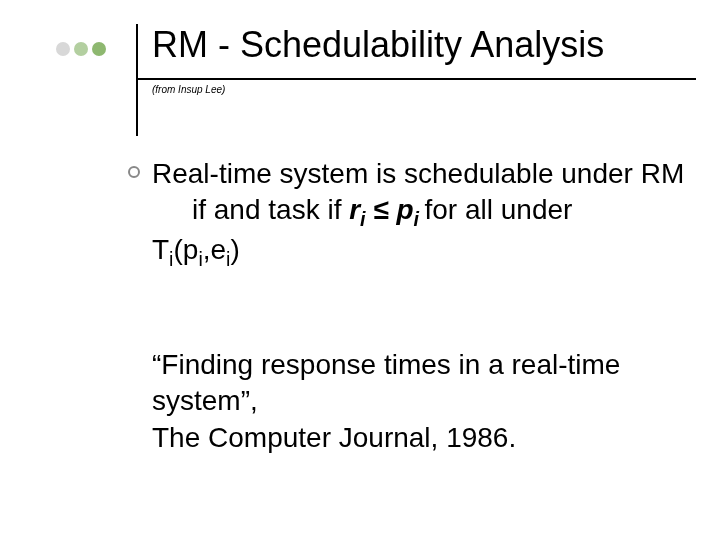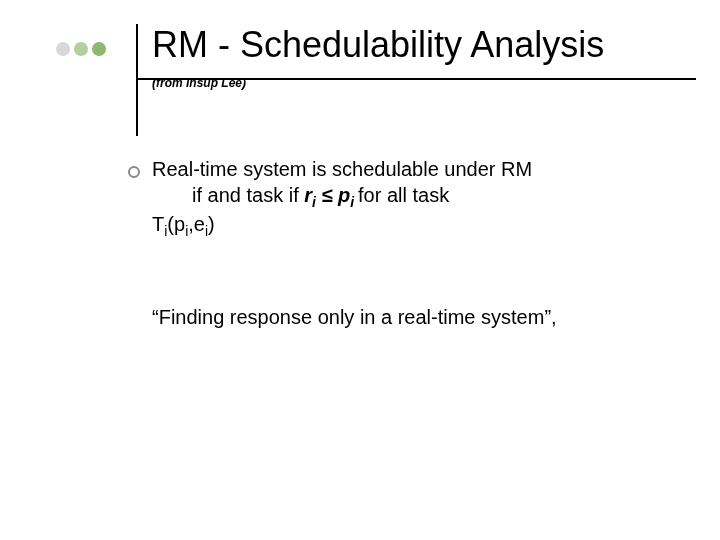--- a/index.html
+++ b/index.html
@@ -6,22 +6,22 @@
   html, body { width: 720px; height: 540px; background: #fff; font-family: Arial, Helvetica, sans-serif; color: #000; }
   .slide { position: relative; width: 720px; height: 392px; margin-left: 28px; }
   .dots { position: absolute; left: 28px; top: 42px; display: flex; gap: 4px; }
   .dot { width: 14px; height: 14px; border-radius: 50%; }
   .d1 { background: #d8d8d8; }
   .d2 { background: #b3cfa0; }
   .d3 { background: #8eb870; }
   .vline { position: absolute; left: 108px; top: 24px; width: 2px; height: 112px; background: #000; }
   .hline { position: absolute; left: 108px; top: 78px; width: 560px; height: 2px; background: #000; }
   .title { position: absolute; left: 124px; top: 24px; font-size: 36px; font-weight: 400; letter-spacing: 0px; }
-  .subtitle { position: absolute; left: 124px; top: 76px; font-size: 12px; font-style: italic; font-weight: bold; }
-  .body { position: absolute; left: 124px; top: 156px; width: 540px; font-size: 20px; line-height: 1.3; }
+  .subtitle { position: absolute; left: 124px; top: 84px; font-size: 10px; font-style: italic; }
+  .body { position: absolute; left: 124px; top: 156px; width: 540px; font-size: 28px; line-height: 1.3; }
   .bullet-row { display: flex; align-items: flex-start; margin-bottom: 4px; }
   .bullet { width: 12px; height: 12px; border: 2px solid #888; border-radius: 50%; margin-top: 10px; margin-left: -24px; margin-right: 12px; flex: 0 0 auto; }
   .indent { padding-left: 40px; }
   .ital { font-style: italic; font-weight: 700; }
   sub { font-size: 0.7em; vertical-align: sub; }
   .gap { height: 34px; }
 </style>
 </head>
 <body>
 
@@ -34,22 +34,23 @@
   <div class="vline"></div>
   <div class="hline"></div>
   <div class="title">RM - Schedulability Analysis</div>
   <div class="subtitle">(from Insup Lee)</div>
 
   <div class="body">
     <div class="bullet-row">
       <span class="bullet"></span>
       <div>
         <span>Real-time system is schedulable under RM</span><br>
-        <span class="indent"></span><span>if and task if </span><span class="ital">r</span><sub class="ital">i</sub><span class="ital"> ≤ </span><span class="ital">p</span><sub class="ital">i </sub><span>for all task </span><br><span>T</span><sub>i</sub><span>(p</span><sub>i</sub><span>,e</span><sub>i</sub><span>)</span>
+        <span class="indent"></span><span>if and task if </span><span class="ital">r</span><sub class="ital">i</sub><span class="ital"> ≤ </span><span class="ital">p</span><sub class="ital">i </sub><span>for all under </span><br><span>T</span><sub>i</sub><span>(p</span><sub>i</sub><span>,e</span><sub>i</sub><span>)</span>
       </div>
     </div>
     <div class="gap"></div>
     <div>
       <br>
-      <span>“Finding response only in a real-time system”,</span><br>
+      <span>“Finding response times in a real-time system”,</span><br>
+      <span>The Computer Journal, 1986.</span>
     </div>
   </div>
 </div>
 
 </body></html>

